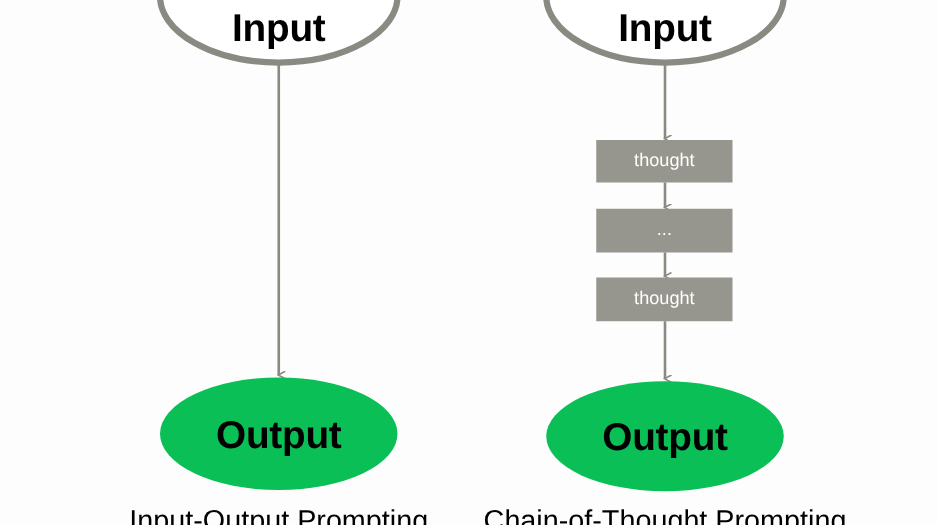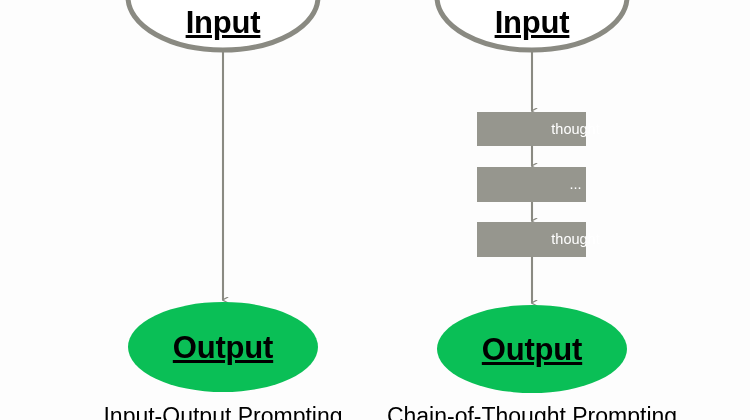--- a/index.html
+++ b/index.html
@@ -25,34 +25,32 @@
     width: 750px;
     height: 420px;
   }
   .node-label {
     position: absolute;
     text-align: center;
     color: #000000;
     font-weight: bold;
     pointer-events: none;
     white-space: nowrap;
-    text-decoration: underline;
   }
   .io-label {
     font-size: 31px;
     letter-spacing: -0.2px;
   }
   .box-label {
     position: absolute;
     text-align: center;
     color: #ffffff;
     font-size: 14.5px;
     font-weight: normal;
     white-space: nowrap;
-    padding-left: 44px;
   }
   .caption {
     position: absolute;
     text-align: center;
     color: #000000;
     font-size: 23px;
     font-weight: normal;
     white-space: nowrap;
   }
 </style>

